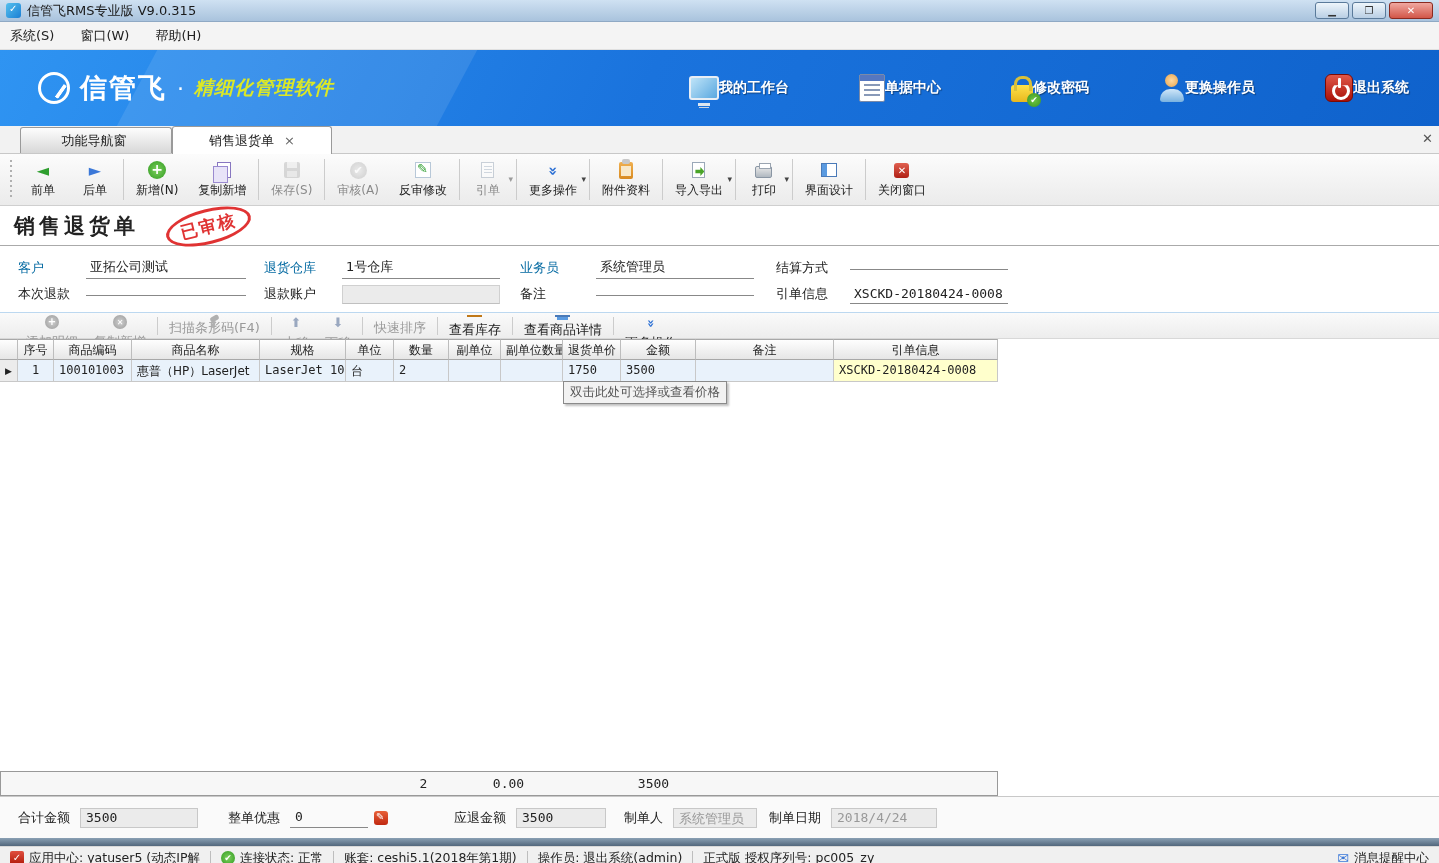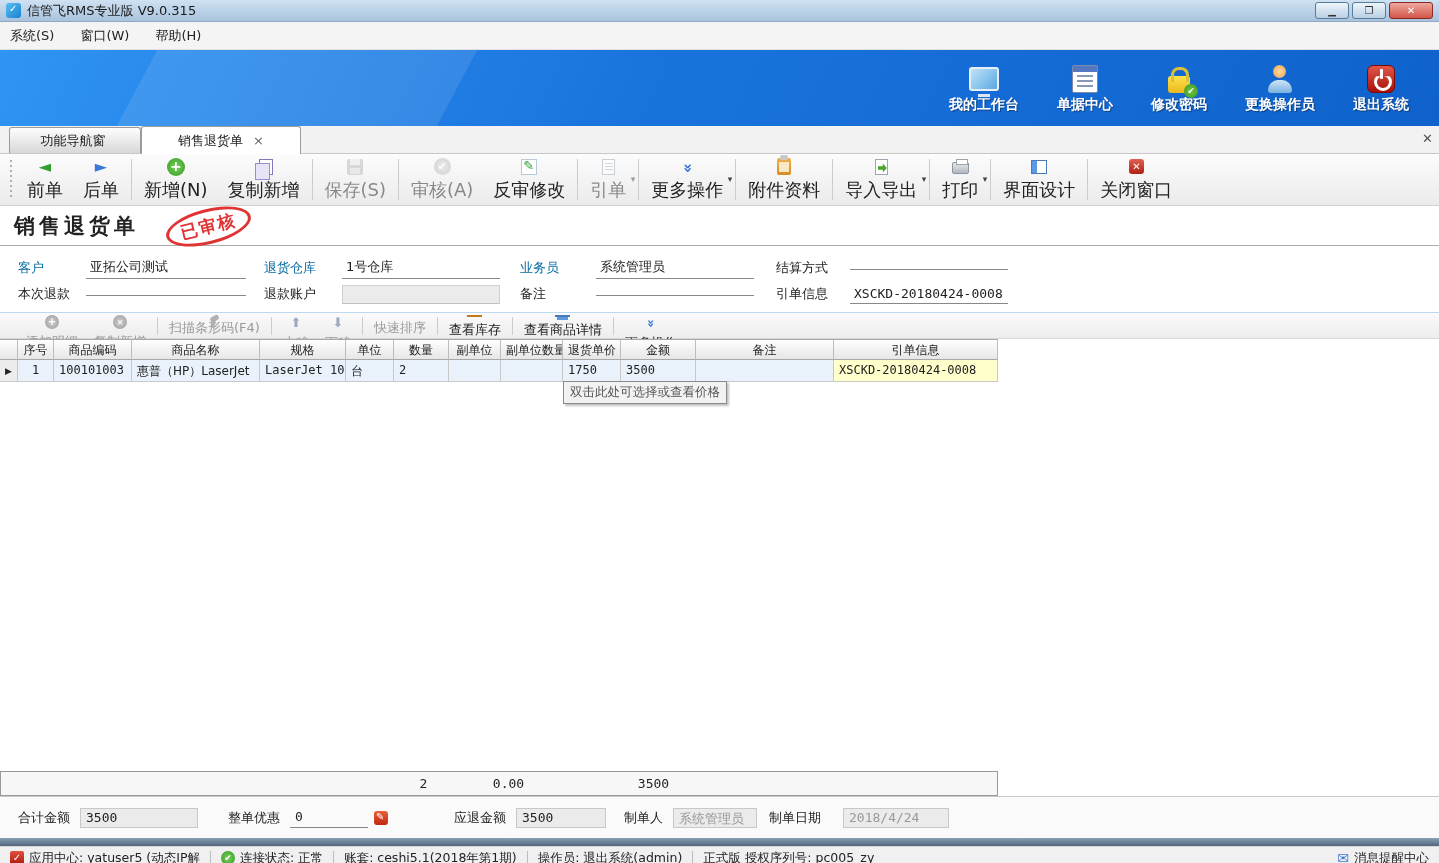--- a/index.html
+++ b/index.html
@@ -23,51 +23,51 @@
   
   .banner { height:76px; background:linear-gradient(115deg,#2f94f2 0%,#1a73dd 45%,#0f62cc 100%); position:relative; display:flex; align-items:center; overflow:hidden; }
   .banner::before { content:""; position:absolute; left:120px; top:-30px; width:320px; height:200px; background:rgba(255,255,255,.10); transform:skewX(-28deg); }
   .brand { display:flex; align-items:center; margin-left:38px; z-index:1; }
   .brand-logo { width:32px; height:32px; border-radius:50%; border:3px solid #fff; position:relative; margin-right:10px; }
   .brand-logo::after { content:""; position:absolute; left:7px; top:5px; width:12px; height:16px; border-right:4px solid #fff; transform:rotate(35deg); border-radius:2px; }
   .brand-name { color:#fff; font-size:27px; font-weight:bold; letter-spacing:2px; }
   .brand-dot { color:#fff; font-size:22px; margin:0 10px; }
   .brand-slogan { color:#dce826; font-size:19px; font-style:italic; font-weight:bold; letter-spacing:1px; }
   .banner-actions { margin-left:auto; display:flex; gap:38px; padding-right:30px; z-index:1; }
-  .bact { display:flex; flex-direction:column; align-items:center; cursor:pointer; }
+  .bact { display:flex; flex-direction:row; align-items:center; cursor:pointer;margin-left:32px; }
   .bact .lbl { color:#fff; font-weight:bold; font-size:14px; text-shadow:1px 1px 1px rgba(0,0,0,.4); white-space:nowrap; }
   .bic { height:34px; display:flex; align-items:center; justify-content:center; }
   .ic-monitor { width:30px; height:24px; border:2px solid #e8eef5; border-radius:3px; background:linear-gradient(135deg,#bfe4f8,#5aa8e0); position:relative; }
   .ic-monitor::after { content:""; position:absolute; left:7px; bottom:-8px; width:12px; height:3px; background:#dce6f0; box-shadow:0 3px 0 -1px #c8d4e2; }
   .ic-doclist { width:26px; height:28px; background:#fff; border:1px solid #7a8aa8; border-radius:2px; position:relative; }
   .ic-doclist::before { content:""; position:absolute; left:0; top:0; right:0; height:6px; background:#5577c0; }
   .ic-doclist::after { content:""; position:absolute; left:4px; top:9px; width:16px; height:14px; background:repeating-linear-gradient(#8899b8 0 2px,transparent 2px 5px); }
   .ic-lock { width:22px; height:17px; background:linear-gradient(#ffe24a,#e8b81e); border-radius:3px; position:relative; margin-top:10px; }
   .ic-lock::before { content:""; position:absolute; left:3px; top:-9px; width:12px; height:12px; border:3px solid #d8c03a; border-bottom:none; border-radius:8px 8px 0 0; }
   .ic-lock::after { content:"✔"; position:absolute; right:-8px; bottom:-5px; width:14px; height:14px; border-radius:50%; background:radial-gradient(#6cc644,#3a9420); color:#fff; font-size:9px; text-align:center; line-height:14px; }
   .ic-user { width:26px; height:28px; position:relative; }
   .ic-user::before { content:""; position:absolute; left:6px; top:0; width:13px; height:13px; border-radius:50%; background:radial-gradient(#ffd9a0,#e8a34c); }
   .ic-user::after { content:""; position:absolute; left:1px; bottom:0; width:24px; height:13px; border-radius:10px 10px 3px 3px; background:linear-gradient(#cfe6f8,#7ab2e0); }
   .ic-power { width:28px; height:28px; border-radius:6px; background:linear-gradient(#e05848,#a80f08); border:1px solid #7a0a05; position:relative; }
   .ic-power::before { content:""; position:absolute; left:6px; top:7px; width:12px; height:12px; border:3px solid #fff; border-radius:50%; clip-path:polygon(0 18%,100% 18%,100% 100%,0 100%); }
   .ic-power::after { content:""; position:absolute; left:12px; top:3px; width:3px; height:10px; background:#fff; border-radius:1px; }
 
   
   .tabstrip { height:28px; background:#f2f2f2; display:flex; align-items:flex-end; position:relative; border-bottom:1px solid #c8c8c8; }
   .tab { height:26px; display:flex; align-items:center; justify-content:center; gap:10px; padding:0 28px; border:1px solid #9a9a9a; border-bottom:none; border-radius:3px 3px 0 0; }
-  .tab.inactive { background:linear-gradient(#fdfdfd,#d8d8d8); width:132px; margin-left:9px;padding-left:24px; }
+  .tab.inactive { background:linear-gradient(#fdfdfd,#d8d8d8); width:152px; margin-left:20px;padding-left:24px; }
   .tab.active { background:#fff; width:160px; height:28px; margin-bottom:-1px; z-index:2; }
   .tab .x { color:#666; font-size:13px; cursor:pointer; }
   .strip-x { position:absolute; right:6px; top:5px; color:#555; font-size:13px; cursor:pointer; }
 
   
   .toolbar { height:52px; background:linear-gradient(#fcfcfc,#ebebeb); border-bottom:1px solid #cfcfcf; display:flex; align-items:stretch; padding-left:4px; }
   .grip { width:7px; margin:6px 3px; background:repeating-linear-gradient(#b0b0b0 0 2px,transparent 2px 5px); background-size:2px 100%; background-repeat:no-repeat; background-position:center; }
   .tbtn { display:flex; flex-direction:column; align-items:center; justify-content:center; gap:2px; padding:3px 10px; min-width:52px; cursor:pointer; position:relative; }
-  .tbtn .cap { font-size:18px; white-space:nowrap; }
+  .tbtn .cap { font-size:12px; white-space:nowrap; }
   .tbtn.disabled { opacity:.5; cursor:default; }
   .tsep { width:1px; background:#cccccc; margin:5px 2px; }
   .dd { font-size:9px; color:#444; position:absolute; right:1px; top:20px; }
   .tic { height:20px; display:flex; align-items:center; justify-content:center; font-size:16px; }
   .g-prev::before { content:"◄"; color:#2e9e2e; }
   .g-next::before { content:"►"; color:#3b78d8; }
   .g-plus { width:18px; height:18px; border-radius:50%; background:radial-gradient(#7ed05e,#2f9a1f); color:#fff; font-weight:bold; font-size:14px; line-height:17px; text-align:center; }
   .g-plus::before { content:"+"; }
   .g-copy { width:14px; height:16px; border:1px solid #8877c0; background:#fff; position:relative; margin-left:4px; }
   .g-copy::before { content:""; position:absolute; left:-5px; top:3px; width:13px; height:15px; border:1px solid #9a8ad0; background:#e8e4f8; }
@@ -189,20 +189,26 @@
   </span>
 </div>
 
 <div class="menubar">
   <span>系统(S)</span>
   <span>窗口(W)</span>
   <span>帮助(H)</span>
 </div>
 
 <div class="banner">
+  <div class="brand">
+    <span class="brand-logo"></span>
+    <span class="brand-name">信管飞</span>
+    <span class="brand-dot">·</span>
+    <span class="brand-slogan">精细化管理软件</span>
+  </div>
   <div class="banner-actions">
     <div class="bact">
       <span class="bic">
           <span class="ic-monitor"></span>
         </span>
       <span class="lbl">我的工作台</span>
     </div>
     <div class="bact">
       <span class="bic">
           <span class="ic-doclist"></span>
@@ -458,21 +464,21 @@
   <span class="bf-lab">合计金额</span>
   <span class="bf-box mono" style="width:118px; margin-left:10px;">3500</span>
   <span class="bf-lab" style="margin-left:30px;">整单优惠</span>
   <span class="bf-under mono" style="width:78px; margin-left:10px;">0</span>
   <span class="disc-ic"></span>
   <span class="bf-lab" style="margin-left:66px;">应退金额</span>
   <span class="bf-box mono" style="width:90px; margin-left:10px;">3500</span>
   <span class="bf-lab" style="margin-left:18px;">制单人</span>
   <span class="bf-box bf-gray" style="width:84px; margin-left:10px;">系统管理员</span>
   <span class="bf-lab" style="margin-left:12px;">制单日期</span>
-  <span class="bf-box bf-gray mono" style="width:106px; margin-left:22px;">2018/4/24</span>
+  <span class="bf-box bf-gray mono" style="width:106px; margin-left:10px;">2018/4/24</span>
 </div>
 
 <div class="darkstrip"></div>
 
 <div class="statusbar">
   <span class="sitem">
     <span class="g-appc"></span>
     <span>应用中心: yatuser5 (动态IP解</span>
   </span>
   <span class="ssep"></span>

